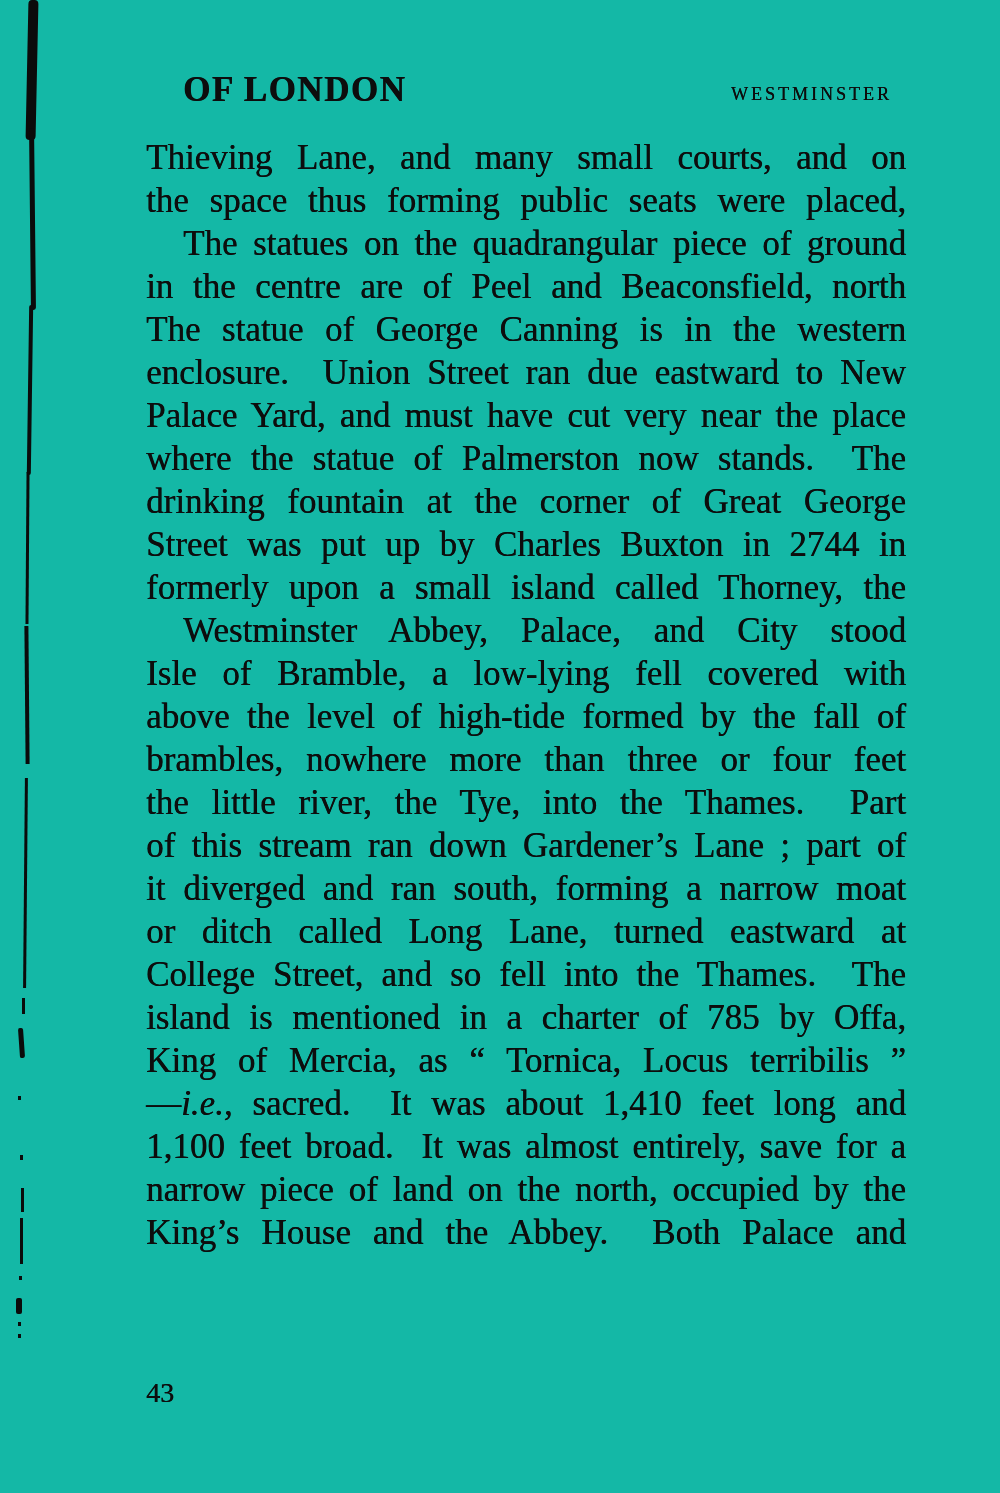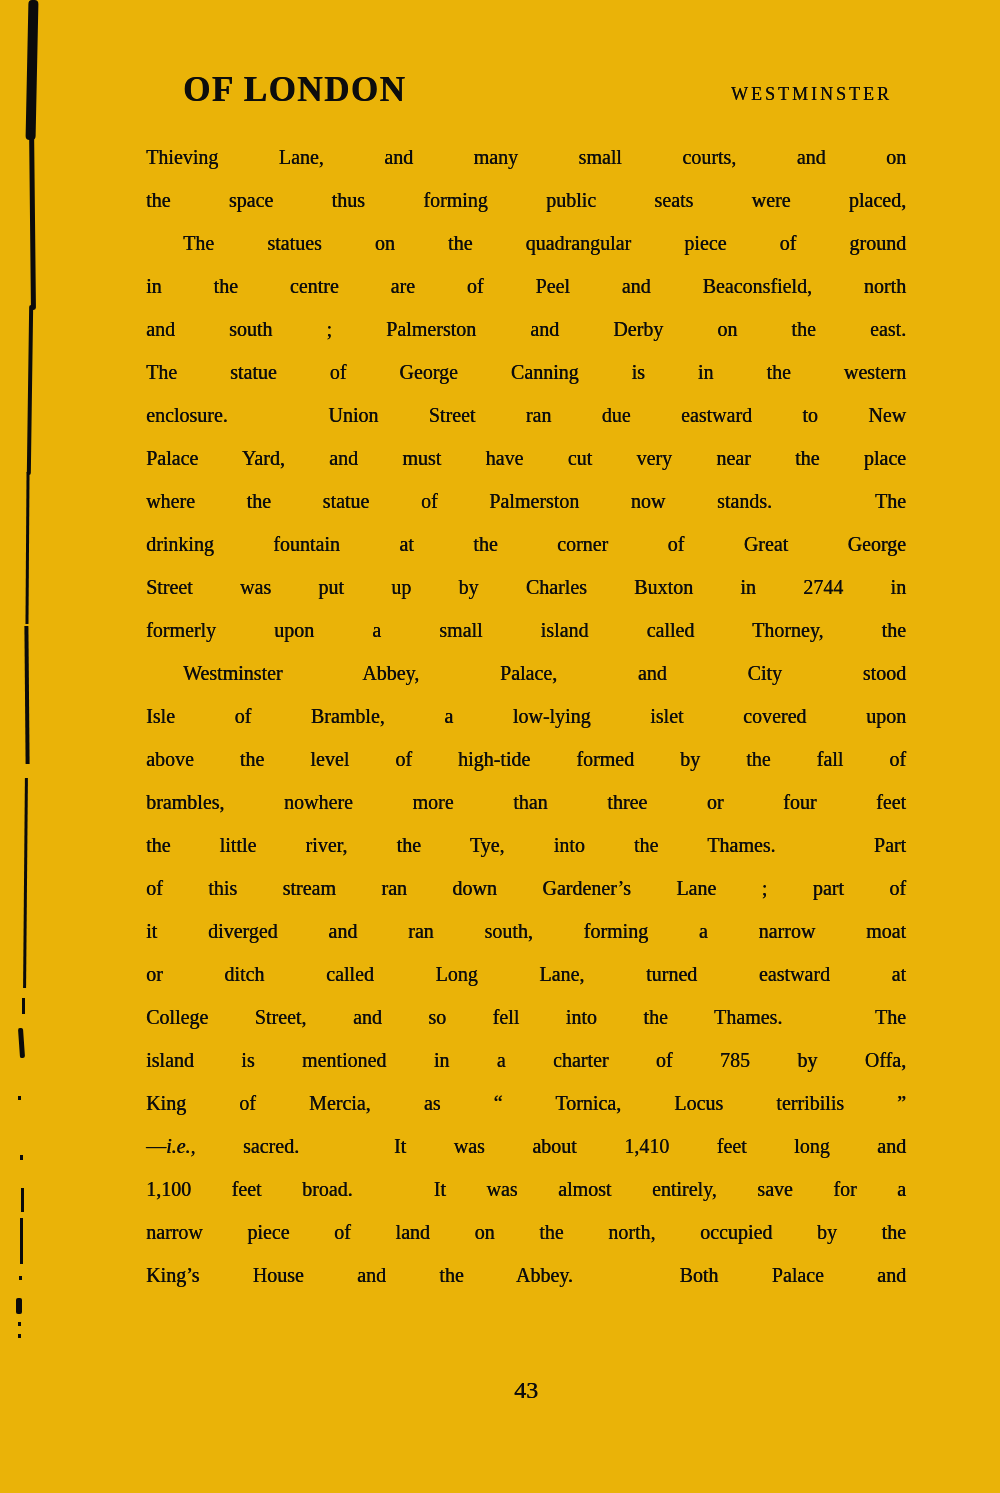--- a/index.html
+++ b/index.html
@@ -23,34 +23,34 @@
   }
   .running-head {
     position: absolute; left: 700px; top: 84px; width: 192px;
     text-align: right;
     font-size: 18px; font-weight: 400; letter-spacing: 3px;
     text-shadow: 0.3px 0 0 currentColor;
     white-space: nowrap;
   }
   .text-block {
     position: absolute; left: 146px; top: 136px; width: 760px;
-    font-size: 20px; line-height: 43px;
+    font-size: 35px; line-height: 43px;
   }
   .line {
     text-align: justify;
     text-align-last: justify;
     text-justify: inter-word;
     text-shadow: 0.4px 0 0 currentColor;
   }
   .line.last { text-align-last: left; }
   .line.indent { text-indent: 37px; }
   .line i { font-style: italic; }
   .page-number {
     position: absolute; left: 146px; top: 1377px; width: 760px;
-    text-align: center; font-size: 24px;
+    font-size: 28px;
     text-shadow: 0.4px 0 0 currentColor;
   }
   
   .artifact { position: absolute; background: #0b0b0b; }
   #a1  { left: 27px; top: 0;      width: 10px; height: 140px; border-radius: 4px; transform: rotate(1.2deg); }
   #a2  { left: 30px; top: 128px;  width: 5px;  height: 182px; border-radius: 3px; transform: rotate(-0.6deg); }
   #a3  { left: 28px; top: 305px;  width: 4px;  height: 170px; border-radius: 2px; transform: rotate(0.8deg); }
   #a4  { left: 26px; top: 472px;  width: 3px;  height: 152px; transform: rotate(0.4deg); }
   #a5  { left: 25px; top: 626px;  width: 4px;  height: 138px; transform: rotate(-0.5deg); }
   #a6  { left: 24px; top: 778px;  width: 3px;  height: 210px; transform: rotate(0.5deg); }
@@ -61,39 +61,38 @@
   #a11 { left: 21px; top: 1188px; width: 3px;  height: 24px; }
   #a12 { left: 20px; top: 1218px; width: 3px;  height: 46px; }
   #a13 { left: 19px; top: 1276px; width: 3px;  height: 4px; }
   #a14 { left: 16px; top: 1298px; width: 6px;  height: 16px; border-radius: 2px; }
   #a15 { left: 18px; top: 1322px; width: 3px;  height: 4px; }
   #a16 { left: 18px; top: 1334px; width: 3px;  height: 4px; }
 </style>
 </head>
 <body>
 
-<div class="page" style="color: rgb(13, 13, 13); background: #eab308;">
+<div class="page" style="color: rgb(13, 13, 13); background: #14b8a6;">
   <div class="header-title">OF LONDON</div>
   <div class="running-head">WESTMINSTER</div>
 
   <div class="text-block">
       <div class="line">Thieving Lane, and many small courts, and on</div>
       <div class="line">the space thus forming public seats were placed,</div>
       <div class="line indent">The statues on the quadrangular piece of ground</div>
       <div class="line">in the centre are of Peel and Beaconsfield, north</div>
-      <div class="line">and south ; Palmerston and Derby on the east.</div>
       <div class="line">The statue of George Canning is in the western</div>
       <div class="line">enclosure.&nbsp; Union Street ran due eastward to New</div>
       <div class="line">Palace Yard, and must have cut very near the place</div>
       <div class="line">where the statue of Palmerston now stands.&nbsp; The</div>
       <div class="line">drinking fountain at the corner of Great George</div>
       <div class="line">Street was put up by Charles Buxton in 2744 in</div>
       <div class="line">formerly upon a small island called Thorney, the</div>
       <div class="line indent">Westminster Abbey, Palace, and City stood</div>
-      <div class="line">Isle of Bramble, a low-lying islet covered upon</div>
+      <div class="line">Isle of Bramble, a low-lying fell covered with</div>
       <div class="line">above the level of high-tide formed by the fall of</div>
       <div class="line">brambles, nowhere more than three or four feet</div>
       <div class="line">the little river, the Tye, into the Thames.&nbsp; Part</div>
       <div class="line">of this stream ran down Gardener’s Lane ; part of</div>
       <div class="line">it diverged and ran south, forming a narrow moat</div>
       <div class="line">or ditch called Long Lane, turned eastward at</div>
       <div class="line">College Street, and so fell into the Thames.&nbsp; The</div>
       <div class="line">island is mentioned in a charter of 785 by Offa,</div>
       <div class="line">King of Mercia, as “ Tornica, Locus terribilis ”</div>
       <div class="line">—<i>i.e.,</i> sacred.&nbsp; It was about 1,410 feet long and</div>

